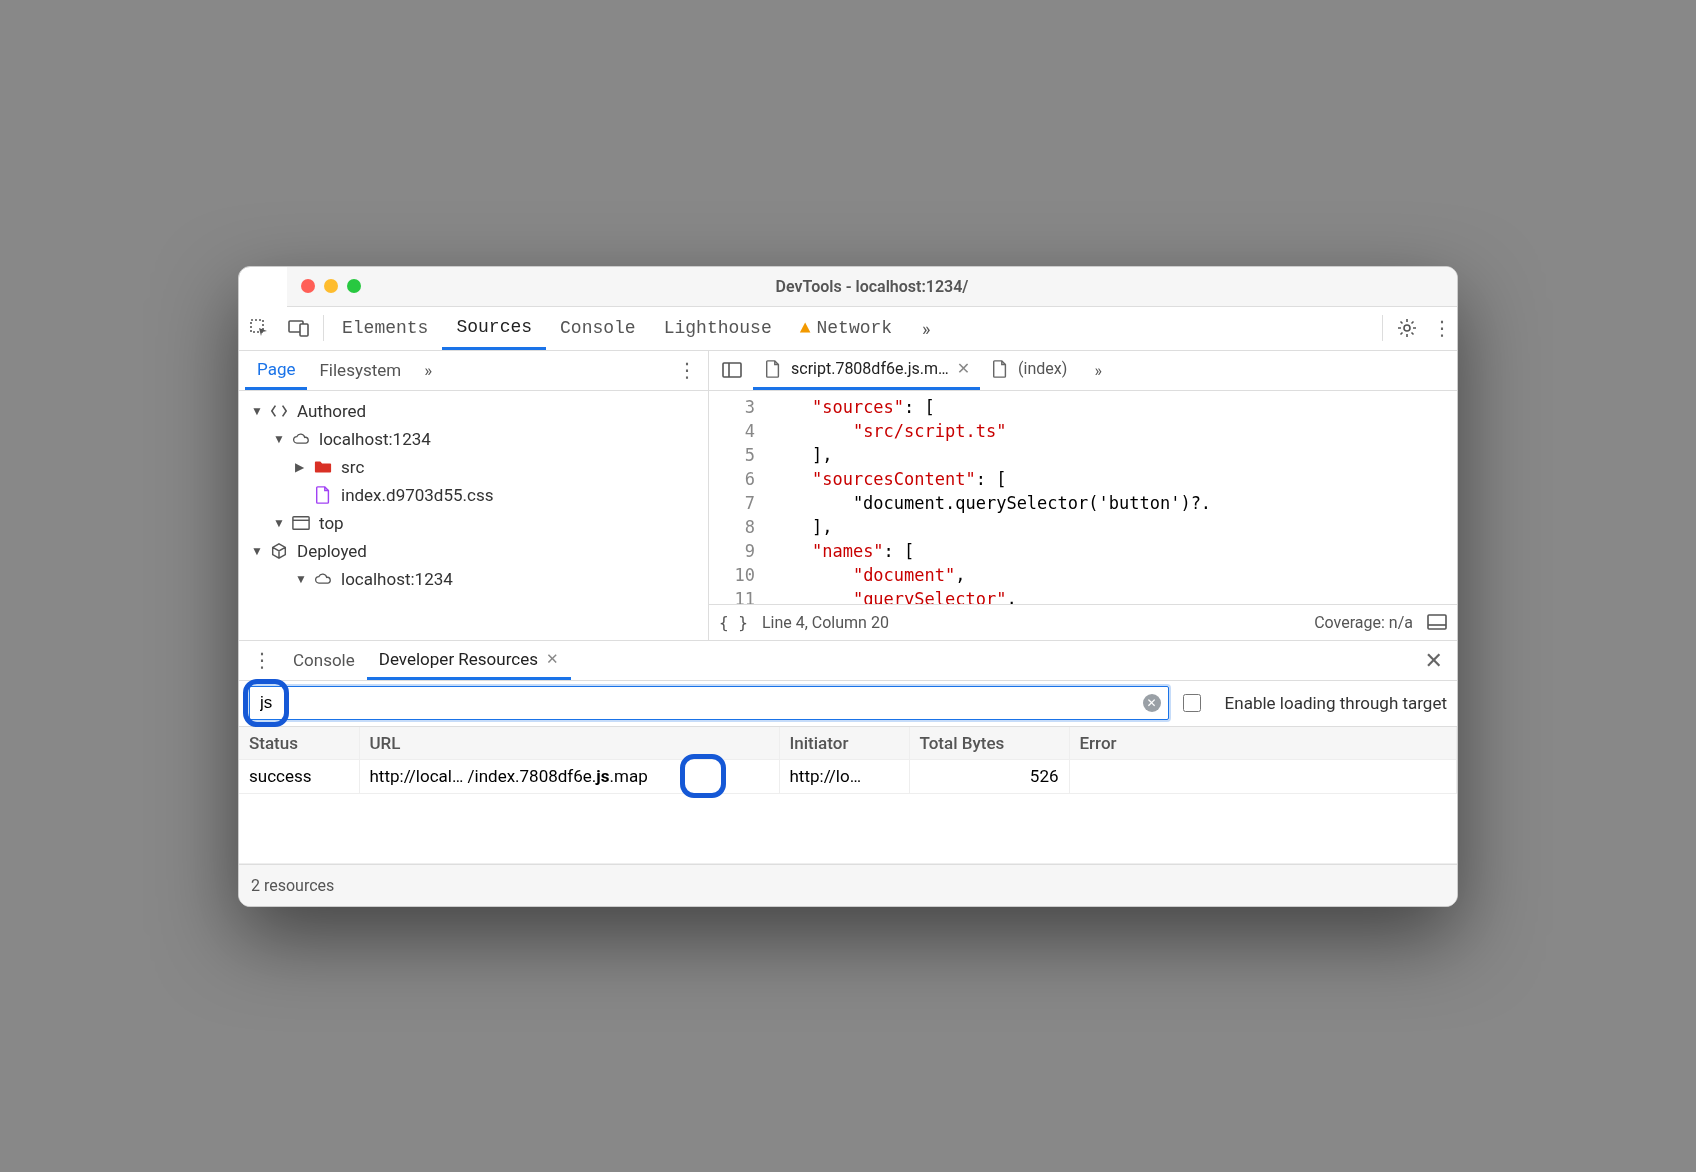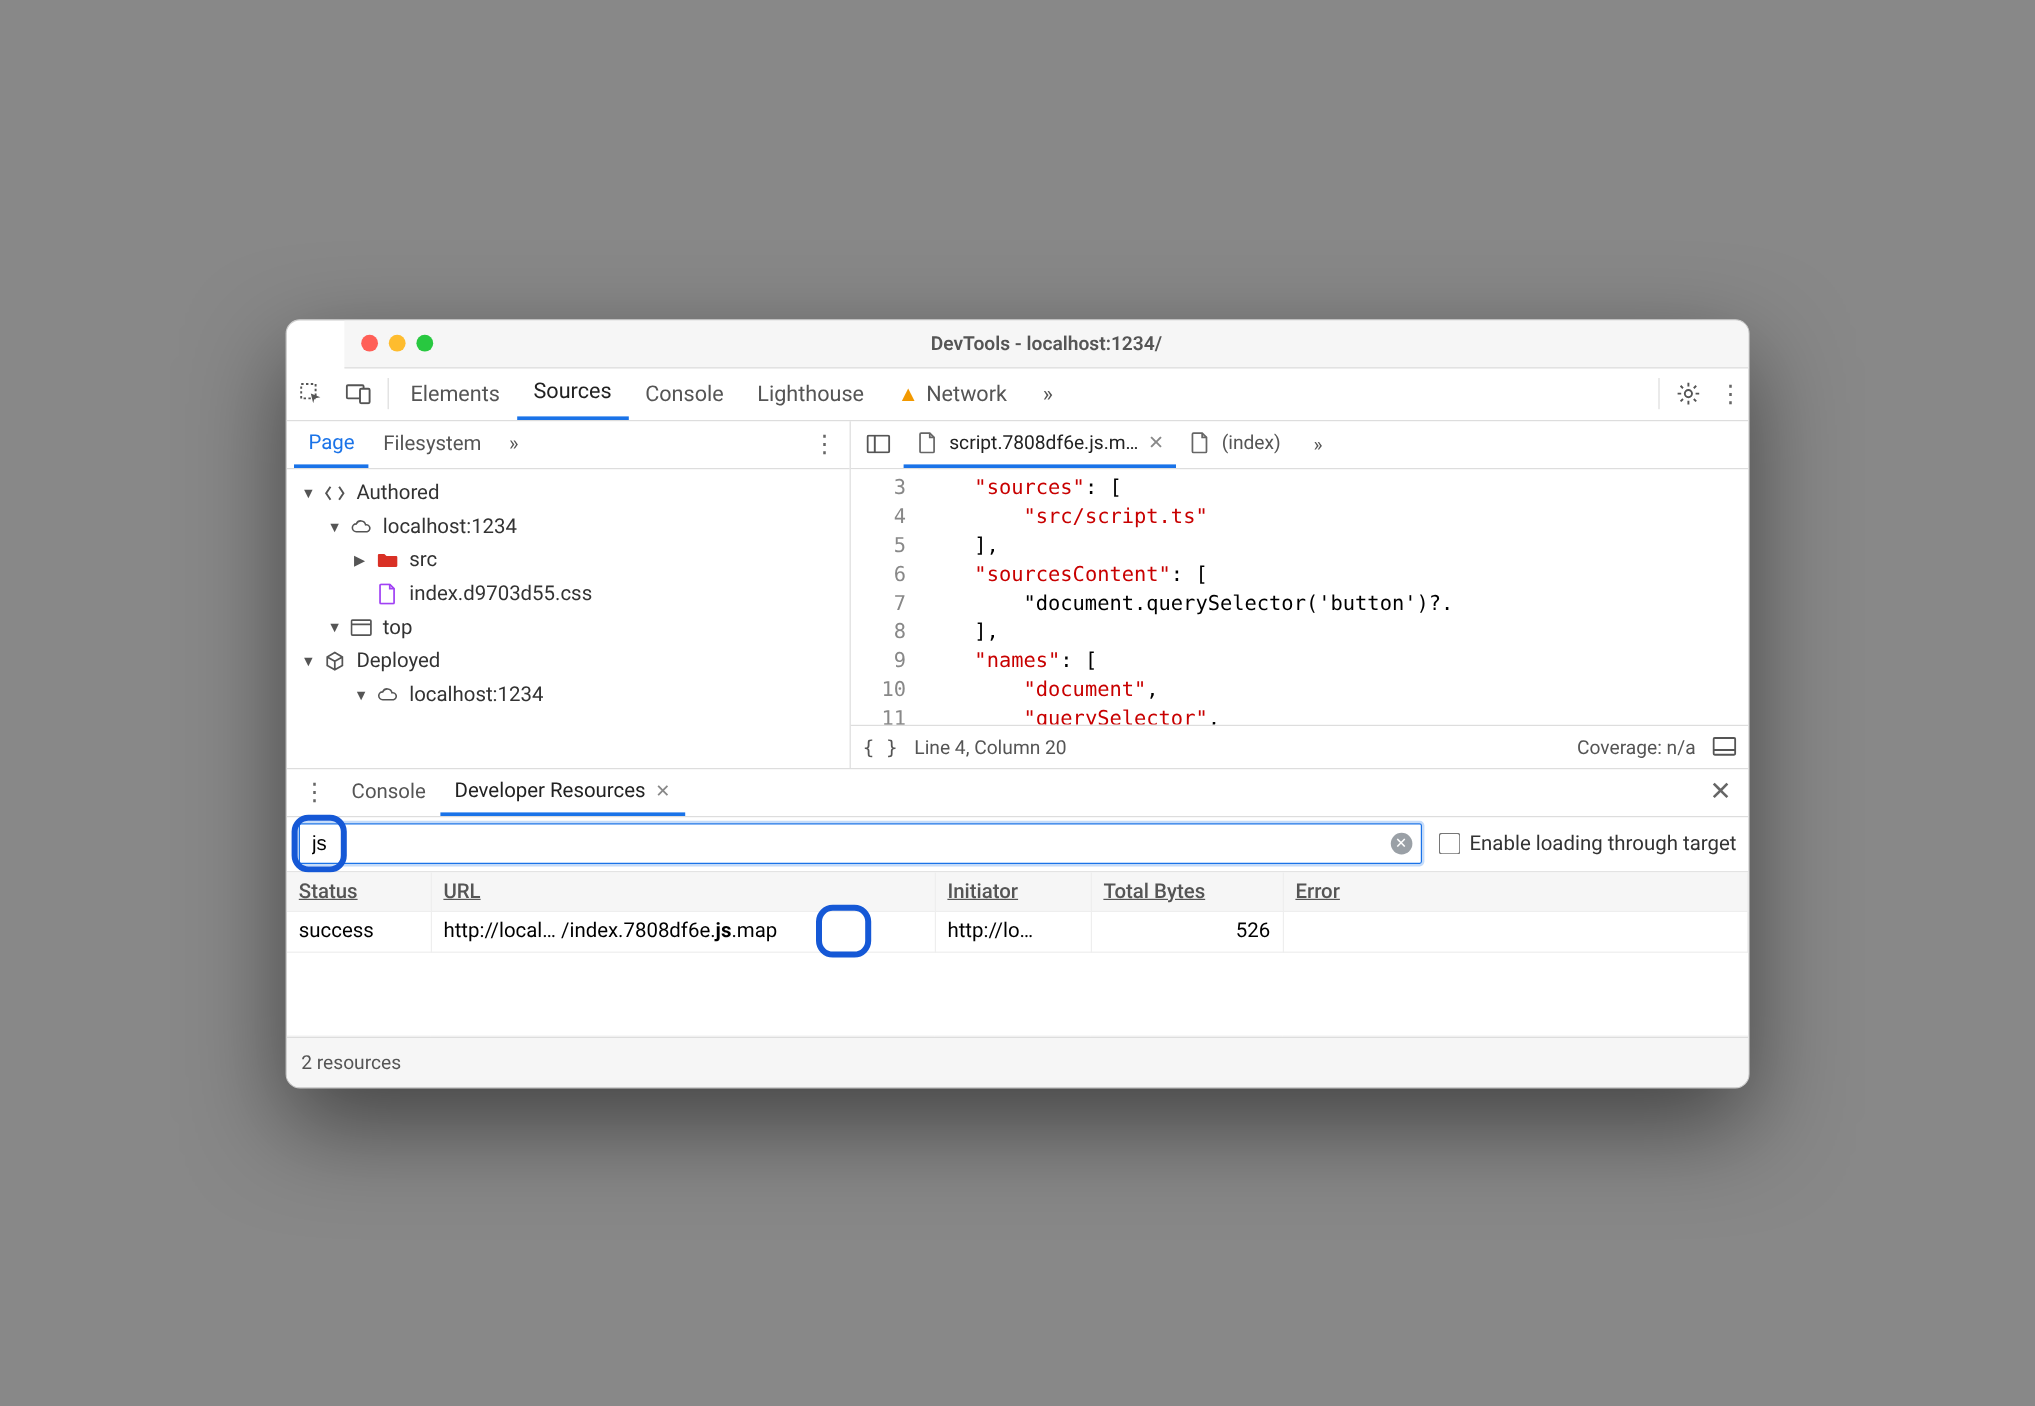--- a/index.html
+++ b/index.html
@@ -48,21 +48,21 @@
     font-size: 18px;
     color: #555;
   }
   .mt-iconbtn {
     width: 40px; height: 44px; display:flex; align-items:center; justify-content:center;
     color:#555;
   }
   .mt-divider { width:1px; height:26px; background:#ddd; margin:0 4px; }
   .mt-tab {
     padding: 0 14px; height:44px; display:flex; align-items:center; gap:6px;
-    color:#555; cursor:pointer;
+    color:#555; cursor:pointer;font-family:Liberation Mono, monospace;
   }
   .mt-tab.active { color:#222; border-bottom:3px solid #1a73e8; }
   .mt-spacer { flex:1; }
   .warn-tri { color:#f29900; }
   
   .split {
     display:flex;
     height: 290px;
     border-bottom:1px solid #ddd;
   }
@@ -128,32 +128,32 @@
   }
   .filterwrap input {
     width:100%; height:34px; border:1px solid #1a73e8; outline:2px solid rgba(26,115,232,.25);
     border-radius:2px; font-size:17px; padding: 0 30px 0 10px;
   }
   .filterwrap .clear {
     position:absolute; right:8px; top:50%; transform:translateY(-50%);
     width:18px; height:18px; border-radius:50%; background:#9aa0a6; color:#fff;
     font-size:12px; display:flex; align-items:center; justify-content:center;
   }
-  .chklabel { display:flex; align-items:center; gap:8px; font-size:17px; color:#333;}
+  .chklabel { display:flex; align-items:center; gap:24px; font-size:17px; color:#333;}
   .chklabel input { width:18px; height:18px;}
   
   .ring {
     position:absolute; border:5px solid #1558d6; border-radius:14px;
     pointer-events:none;
   }
   
   .grid { position:relative; }
   .grid table { width:100%; border-collapse:collapse; font-size:17px;}
   .grid th, .grid td { text-align:left; padding:6px 10px; border-right:1px solid #eee; border-bottom:1px solid #eee;}
-  .grid th { background:#f6f6f6; color:#555; font-weight:500;text-decoration:underline;}
+  .grid th { background:#f6f6f6; color:#555; font-weight:500;}
   .grid td.num { text-align:right; }
   .grid tbody tr { height:34px;}
   .grid tbody tr:nth-child(even){ background:#fff;}
   
   .footer {
     height:42px; background:#f6f6f6; border-top:1px solid #ddd;
     display:flex; align-items:center; padding:0 12px; font-size:16px; color:#555;
   }
 </style>
 </head>

